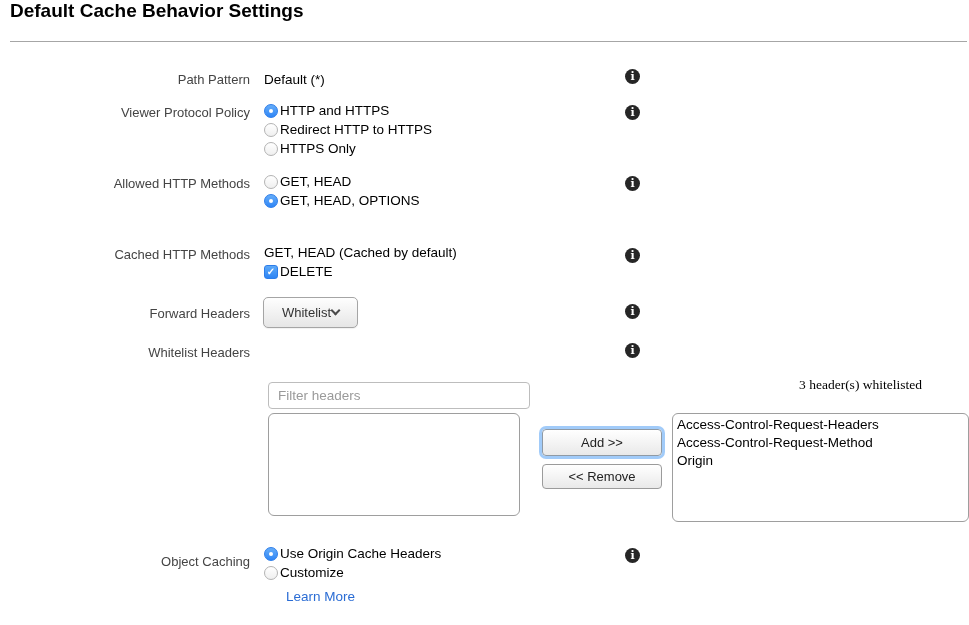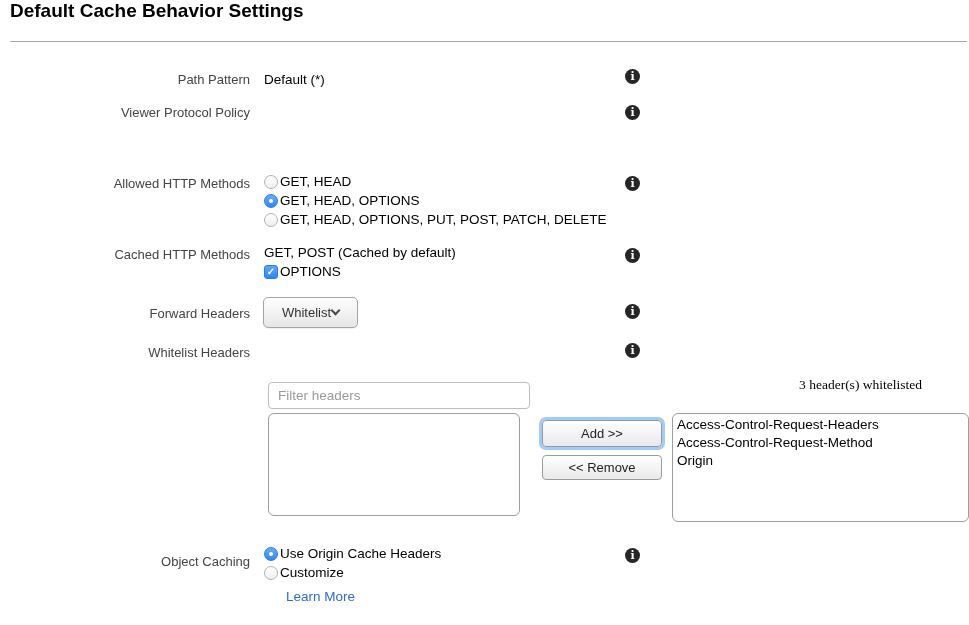--- a/index.html
+++ b/index.html
@@ -48,66 +48,76 @@
   .filter-input::placeholder { color:#9a9a9a; }
 
   .listbox { position:absolute; border:1px solid #9e9e9e; border-radius:6px; background:#fff; overflow:hidden; }
   .listbox-available { left:268px; top:413px; width:252px; height:103px; }
   .listbox-selected  { left:672px; top:413px; width:297px; height:109px; padding:2px 0; }
   .list-item { font-size:13.5px; line-height:18px; padding:0 4px; color:#000; white-space:nowrap; cursor:default; }
 
   .btn { position:absolute; left:542px; width:120px; border:1px solid #9b9b9b; border-radius:4px;
          background:linear-gradient(#ffffff,#e9e9e9); font-size:13px; color:#222;
          display:flex; align-items:center; justify-content:center; cursor:pointer;
-         font-family:"Liberation Sans", sans-serif; }
+         font-family:"Liberation Sans", sans-serif;margin-top:9px; }
   .btn-add { top:420px; height:27px; box-shadow:0 0 0 3px rgba(130,185,247,.75); border-color:#8f9aa5; }
   .btn-remove { top:455px; height:25px; }
 
   .link { position:absolute; left:286px; top:589px; font-size:13.5px; color:#2a6cd4; cursor:pointer; text-decoration:none; }
 </style>
 </head>
 <body>
 
 <div class="page">
 
   <div class="page-title">Default Cache Behavior Settings</div>
   <div class="title-rule"></div>
 
   <div class="lbl" style="top:71px;">Path Pattern</div>
   <div class="content" style="top:70px;">
     <div class="static-val">Default (*)</div>
   </div>
   <span class="info" style="top:69px;">i</span>
 
   <div class="lbl" style="top:104px;">Viewer Protocol Policy</div>
+  <div class="content" style="top:101px;">
+    <div class="opt-line">
+      <span class="radio checked"></span>
+      <span class="opt-label">HTTP and HTTPS</span>
+    </div>
+    <div class="opt-line">
+      <span class="radio"></span>
+      <span class="opt-label">Redirect HTTP to HTTPS</span>
+    </div>
+    <div class="opt-line">
+      <span class="radio"></span>
+      <span class="opt-label">HTTPS Only</span>
+    </div>
+  </div>
   <span class="info" style="top:105px;">i</span>
 
   <div class="lbl" style="top:175px;">Allowed HTTP Methods</div>
   <div class="content" style="top:172px;">
     <div class="opt-line">
       <span class="radio"></span>
       <span class="opt-label">GET, HEAD</span>
     </div>
     <div class="opt-line">
       <span class="radio checked"></span>
       <span class="opt-label">GET, HEAD, OPTIONS</span>
     </div>
-    <div class="opt-line">
-      <span class="radio"></span>
-      <span class="opt-label">GET, HEAD, OPTIONS, PUT, POST, PATCH, DELETE</span>
-    </div>
   </div>
   <span class="info" style="top:176px;">i</span>
 
   <div class="lbl" style="top:246px;">Cached HTTP Methods</div>
   <div class="content" style="top:243px;">
-    <div class="static-val">GET, POST (Cached by default)</div>
+    <div class="static-val">GET, HEAD (Cached by default)</div>
     <div class="opt-line">
       <span class="checkbox">✓</span>
-      <span class="opt-label">OPTIONS</span>
+      <span class="opt-label">DELETE</span>
     </div>
   </div>
   <span class="info" style="top:248px;">i</span>
 
   <div class="lbl" style="top:305px;">Forward Headers</div>
   <div class="dropdown">
     <span>Whitelist</span>
     <span class="chevron-down"></span>
   </div>
   <span class="info" style="top:304px;">i</span>

